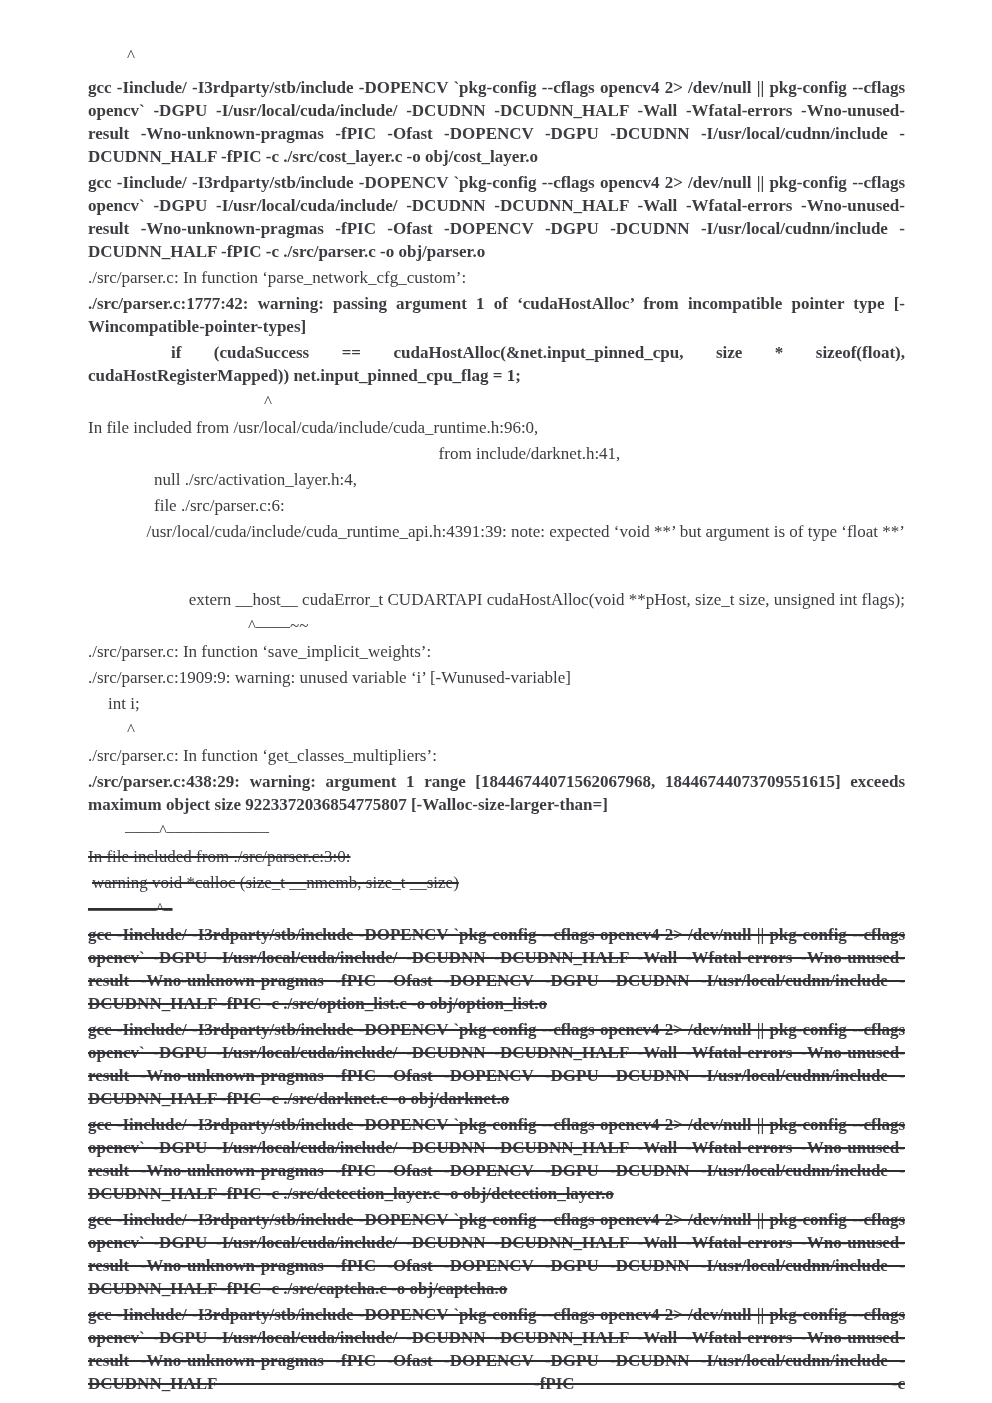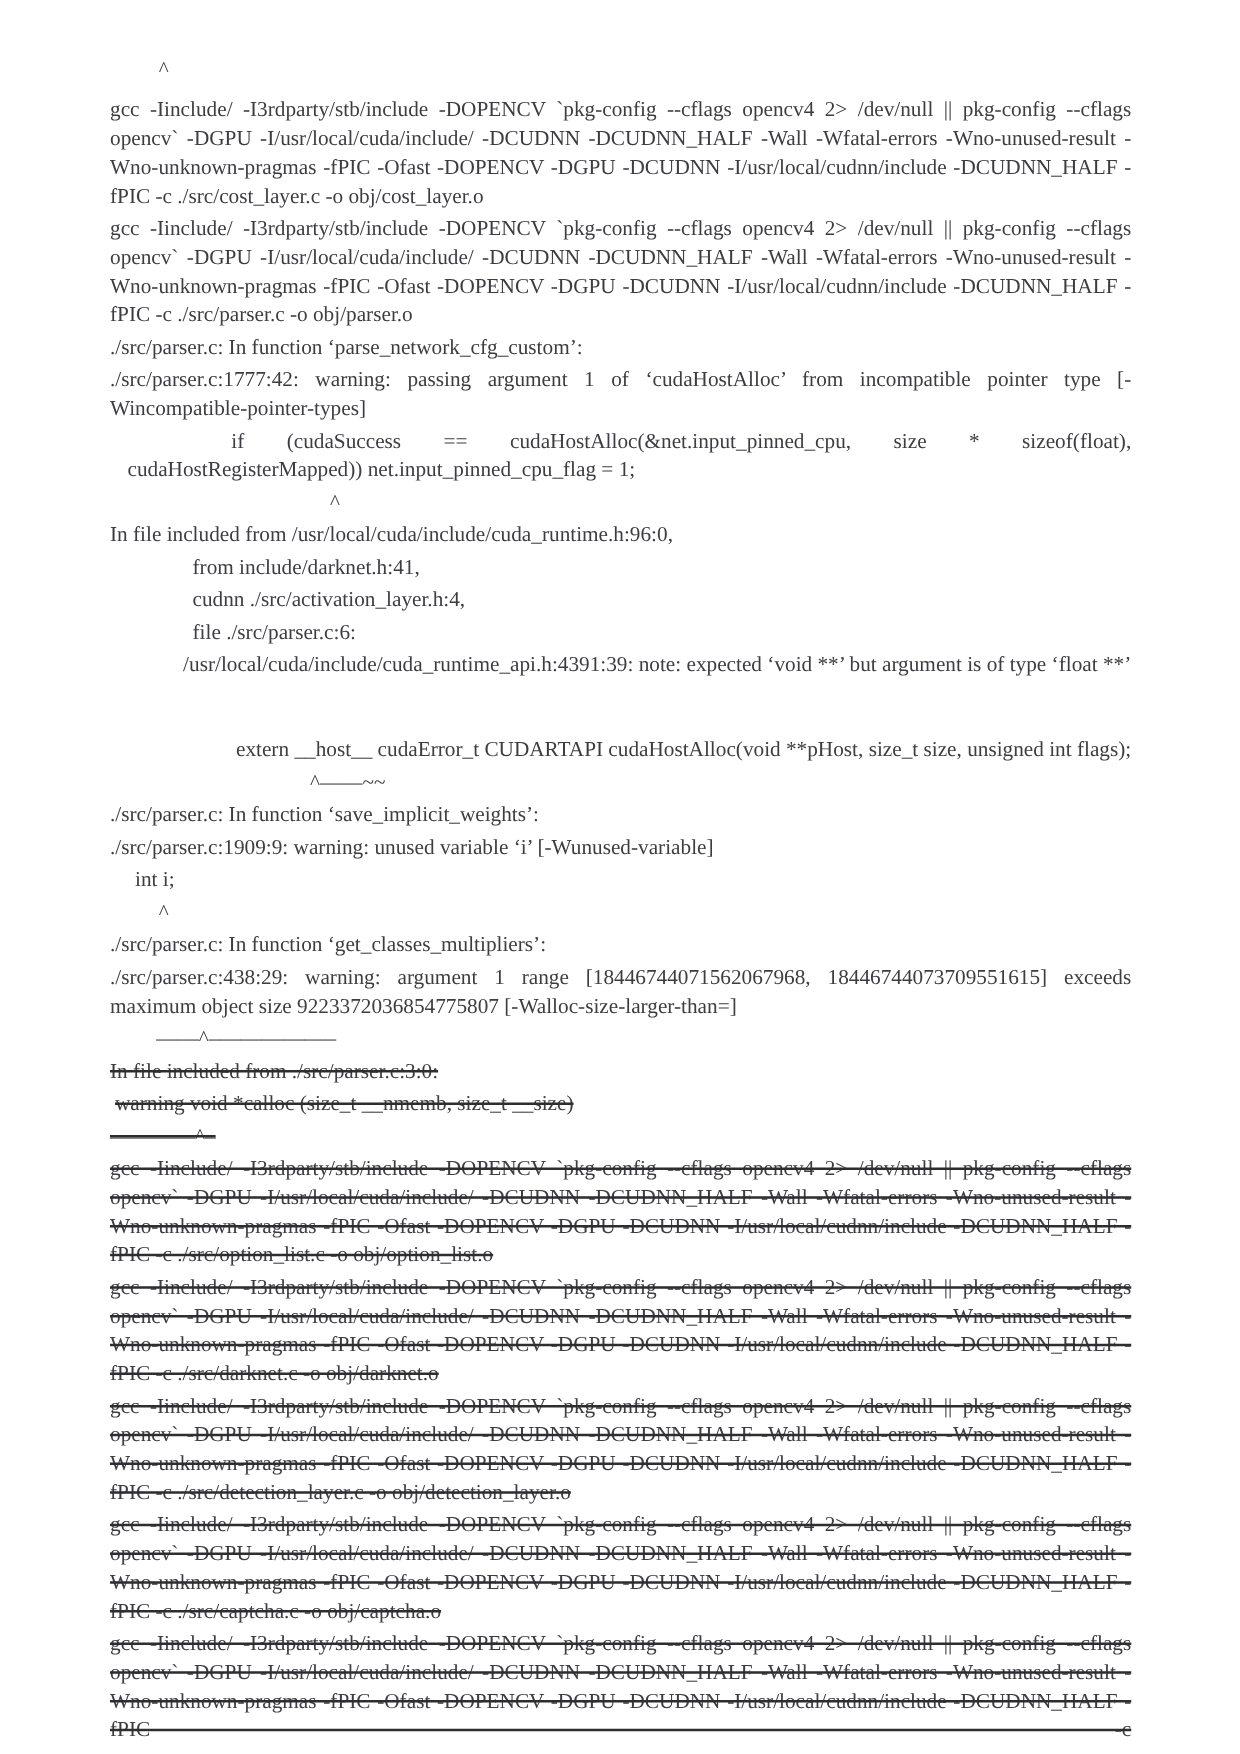--- a/index.html
+++ b/index.html
@@ -10,44 +10,44 @@
     font-family:"Liberation Serif", serif;
   }
   .doc{
     padding:44px 87px 0 88px;
     color:#3c3c42;
     font-size:17px;
     line-height:23px;
   }
   .ln{margin:0 0 3px 0;}
   .ln:first-child{margin-bottom:9px;}
-  .justify{text-align:justify;text-justify:inter-word;}
+  .justify{text-align:justify;text-justify:inter-word;font-weight:bold;}
   .cut{text-align:justify;text-align-last:justify;}
   .nowrap{white-space:nowrap;text-align:right;}
   .strike{
     text-decoration:line-through;
     text-decoration-thickness:1.7px;
     text-decoration-color:#2d2d32;
   }
 </style>
 </head>
 <body style="background: rgb(255, 255, 255);">
 
 <div class="doc" style="color: rgb(60, 60, 66);">
   <div>
       <p class="ln" style="text-indent: 39px;">^</p>
       <p class="ln justify">gcc -Iinclude/ -I3rdparty/stb/include -DOPENCV `pkg-config --cflags opencv4 2&gt; /dev/null || pkg-config --cflags opencv` -DGPU -I/usr/local/cuda/include/ -DCUDNN -DCUDNN_HALF -Wall -Wfatal-errors -Wno-unused-result -Wno-unknown-pragmas -fPIC -Ofast -DOPENCV -DGPU -DCUDNN -I/usr/local/cudnn/include -DCUDNN_HALF -fPIC -c ./src/cost_layer.c -o obj/cost_layer.o</p>
       <p class="ln justify">gcc -Iinclude/ -I3rdparty/stb/include -DOPENCV `pkg-config --cflags opencv4 2&gt; /dev/null || pkg-config --cflags opencv` -DGPU -I/usr/local/cuda/include/ -DCUDNN -DCUDNN_HALF -Wall -Wfatal-errors -Wno-unused-result -Wno-unknown-pragmas -fPIC -Ofast -DOPENCV -DGPU -DCUDNN -I/usr/local/cudnn/include -DCUDNN_HALF -fPIC -c ./src/parser.c -o obj/parser.o</p>
       <p class="ln">./src/parser.c: In function ‘parse_network_cfg_custom’:</p>
       <p class="ln justify">./src/parser.c:1777:42: warning: passing argument 1 of ‘cudaHostAlloc’ from incompatible pointer type [-Wincompatible-pointer-types]</p>
-      <p class="ln justify" style="text-indent: 83px; margin-left: 14px;">if (cudaSuccess == cudaHostAlloc(&amp;net.input_pinned_cpu, size * sizeof(float), cudaHostRegisterMapped)) net.input_pinned_cpu_flag = 1;</p>
+      <p class="ln justify" style="text-indent: 83px;">if (cudaSuccess == cudaHostAlloc(&amp;net.input_pinned_cpu, size * sizeof(float), cudaHostRegisterMapped)) net.input_pinned_cpu_flag = 1;</p>
       <p class="ln" style="text-indent: 176px;">^</p>
       <p class="ln">In file included from /usr/local/cuda/include/cuda_runtime.h:96:0,</p>
-      <p class="ln" style="text-indent: 66px;">from include/darknet.h:41,</p>
-      <p class="ln" style="text-indent: 66px;">cudnn ./src/activation_layer.h:4,</p>
+      <p class="ln" style="text-indent: 66px; text-align: center;">from include/darknet.h:41,</p>
+      <p class="ln" style="text-indent: 66px;">null ./src/activation_layer.h:4,</p>
       <p class="ln" style="text-indent: 66px;">file ./src/parser.c:6:</p>
       <p class="ln nowrap">/usr/local/cuda/include/cuda_runtime_api.h:4391:39: note: expected ‘void **’ but argument is of type ‘float **’</p>
       <p class="ln nowrap" style="text-indent: 4px; margin-top: 45px;">extern __host__ cudaError_t CUDARTAPI cudaHostAlloc(void **pHost, size_t size, unsigned int flags);</p>
       <p class="ln" style="text-indent: 160px;">^——~~</p>
       <p class="ln">./src/parser.c: In function ‘save_implicit_weights’:</p>
       <p class="ln">./src/parser.c:1909:9: warning: unused variable ‘i’ [-Wunused-variable]</p>
       <p class="ln" style="text-indent: 20px;">int i;</p>
       <p class="ln" style="text-indent: 39px;">^</p>
       <p class="ln">./src/parser.c: In function ‘get_classes_multipliers’:</p>
       <p class="ln justify">./src/parser.c:438:29: warning: argument 1 range [18446744071562067968, 18446744073709551615] exceeds maximum object size 9223372036854775807 [-Walloc-size-larger-than=]</p>

